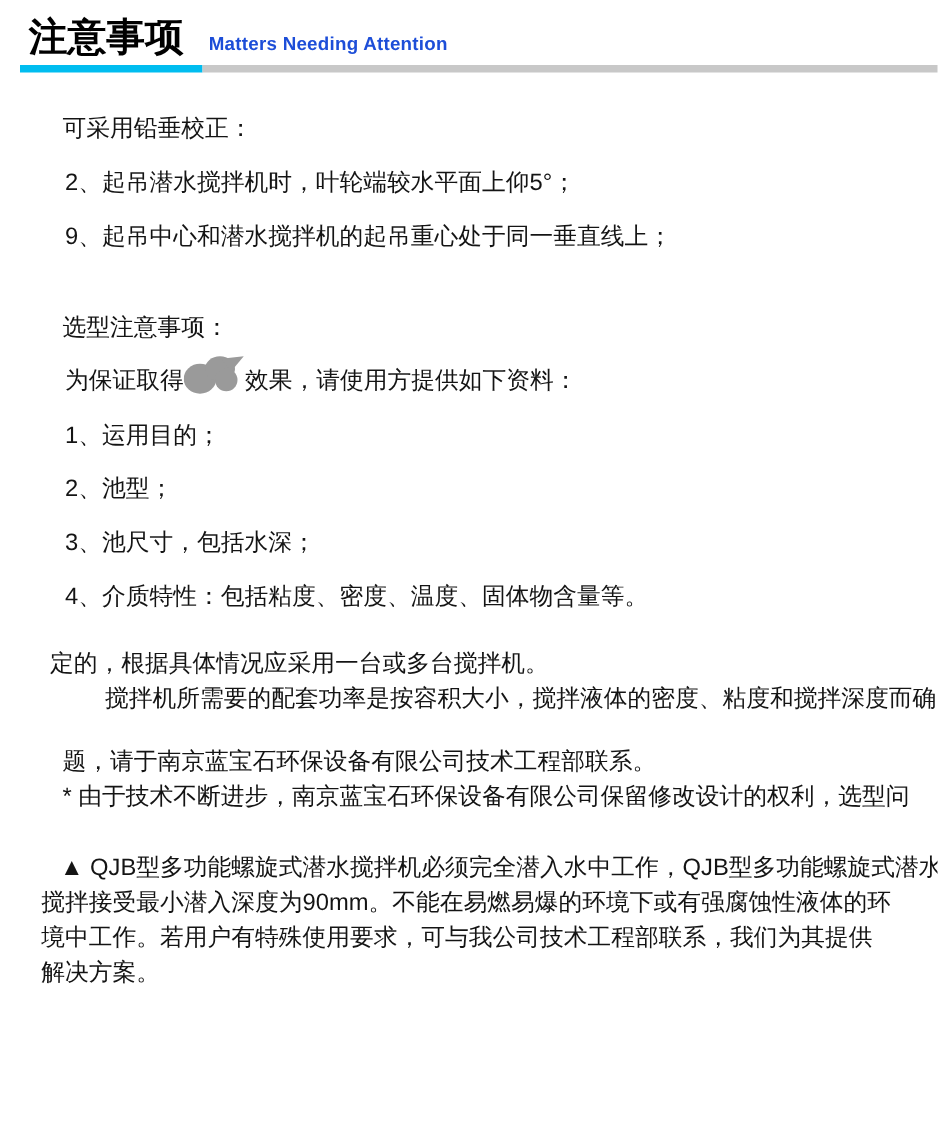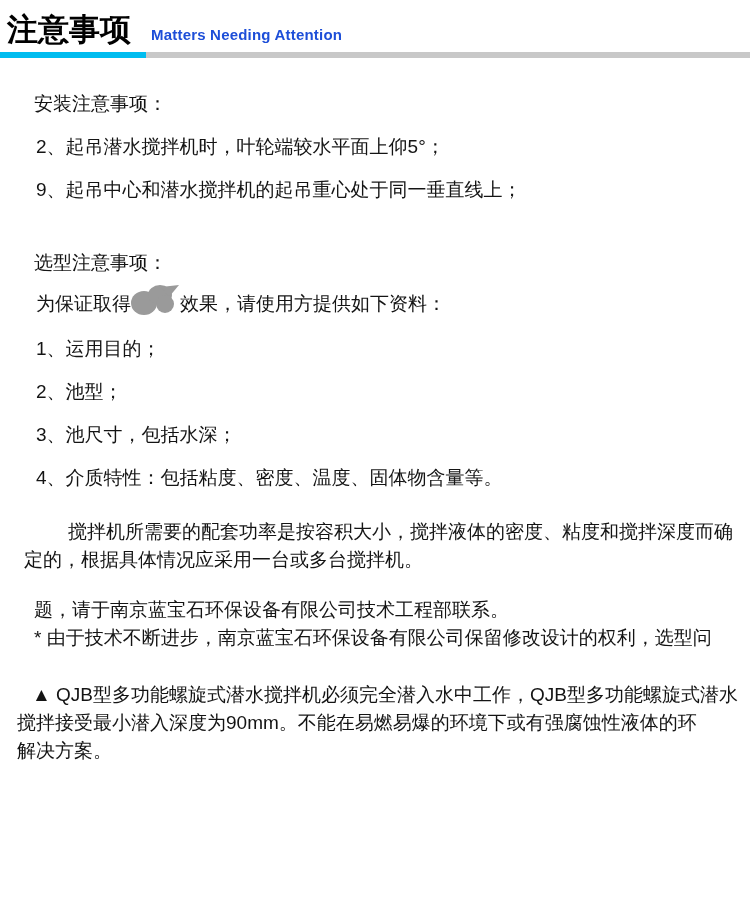--- a/index.html
+++ b/index.html
@@ -4,21 +4,21 @@
 <style>
   * { box-sizing: border-box; }
   html, body { margin: 0; padding: 0; }
   body {
     width: 750px; height: 900px;
     background: #ffffff;
     font-family: "Liberation Sans", "DejaVu Sans", sans-serif;
     color: #141414;
     overflow: hidden;
   }
-  .page { width: 614px; height: 900px; position: relative; }
+  .page { width: 614px; height: 900px; position: relative; margin-left: 16px; }
 
   
   .title-row { display: flex; align-items: baseline; padding: 14px 0 0 7px; }
   .title-zh { font-size: 31px; line-height: 31px; font-weight: bold; color: #000; margin: 0; }
   .title-en { font-size: 15px; font-weight: bold; color: #1d4ed8; margin-left: 20px; letter-spacing: 0.2px; }
   .rule { height: 6px; margin-top: 7px; width: 750px; display: flex; }
   .rule-accent { width: 146px; height: 6px; display: block; }
   .rule-rest { flex: 1; height: 6px; display: block; }
 
   
@@ -63,21 +63,21 @@
       <span class="title-en">Matters Needing Attention</span>
     </div>
     <div class="rule">
       <span class="rule-accent" style="background: rgb(0, 189, 240);"></span>
       <span class="rule-rest" style="background: rgb(200, 200, 200);"></span>
     </div>
   </header>
 
   <main class="content">
 
-    <p class="ln sec-heading mt-install-heading">安装注意事项：</p>
+    <p class="ln sec-heading mt-install-heading">可采用铅垂校正：</p>
 
     <p class="ln item mt-item">2、起吊潜水搅拌机时，叶轮端较水平面上仰5°；</p>
     <p class="ln item mt-item">9、起吊中心和潜水搅拌机的起吊重心处于同一垂直线上；</p>
 
     <p class="ln sec-heading mt-select-heading">选型注意事项：</p>
 
     <p class="intro mt-intro">
       <span>为保证取得</span><span class="scribble-slot"><svg width="49" height="33" viewBox="0 0 49 33" xmlns="http://www.w3.org/2000/svg">
           <ellipse cx="13" cy="20" rx="13" ry="12" fill="#9a9a9a"></ellipse>
           <ellipse cx="29" cy="12" rx="12" ry="10" fill="#9a9a9a"></ellipse>
@@ -85,29 +85,30 @@
           <ellipse cx="34" cy="21" rx="9" ry="9" fill="#9a9a9a"></ellipse>
         </svg></span><span>效果，请使用方提供如下资料：</span>
     </p>
 
     <p class="ln item mt-item2-first">1、运用目的；</p>
     <p class="ln item mt-item">2、池型；</p>
     <p class="ln item mt-item">3、池尺寸，包括水深；</p>
     <p class="ln item mt-item">4、介质特性：包括粘度、密度、温度、固体物含量等。</p>
 
     <div class="para para-power">
+      <div class="pline">定的，根据具体情况应采用一台或多台搅拌机。</div>
       <div class="pline pline-first">搅拌机所需要的配套功率是按容积大小，搅拌液体的密度、粘度和搅拌深度而确</div>
-      <div class="pline">定的，根据具体情况应采用一台或多台搅拌机。</div>
     </div>
 
     <div class="para para-asterisk">
       <div class="pline">题，请于南京蓝宝石环保设备有限公司技术工程部联系。</div>
       <div class="pline">* 由于技术不断进步，南京蓝宝石环保设备有限公司保留修改设计的权利，选型问</div>
     </div>
 
     <div class="para para-triangle">
       <div class="pline pline-first">▲ QJB型多功能螺旋式潜水搅拌机必须完全潜入水中工作，QJB型多功能螺旋式潜水</div>
       <div class="pline">搅拌接受最小潜入深度为90mm。不能在易燃易爆的环境下或有强腐蚀性液体的环</div>
+      <div class="pline">境中工作。若用户有特殊使用要求，可与我公司技术工程部联系，我们为其提供</div>
       <div class="pline">解决方案。</div>
     </div>
 
   </main>
 </div>
 
 </body></html>

